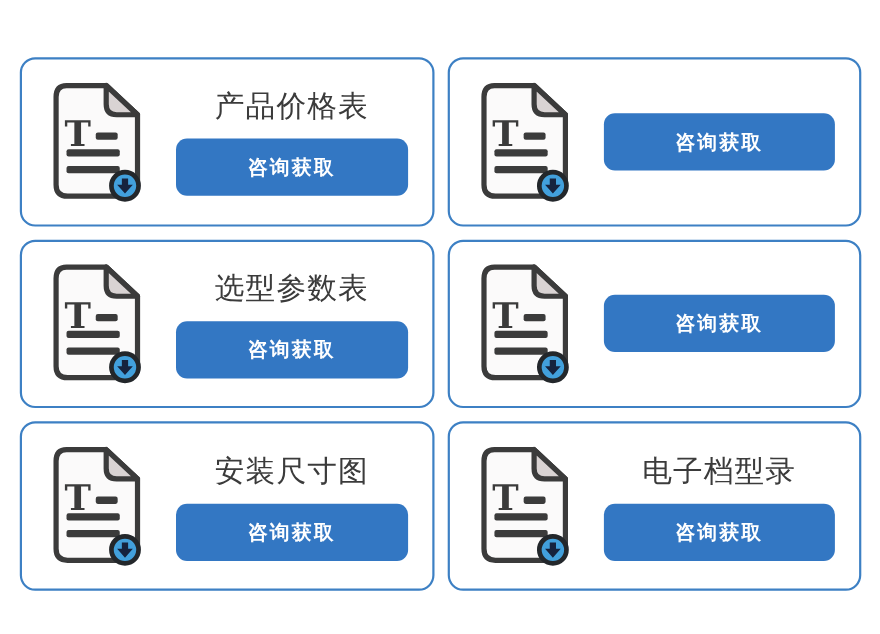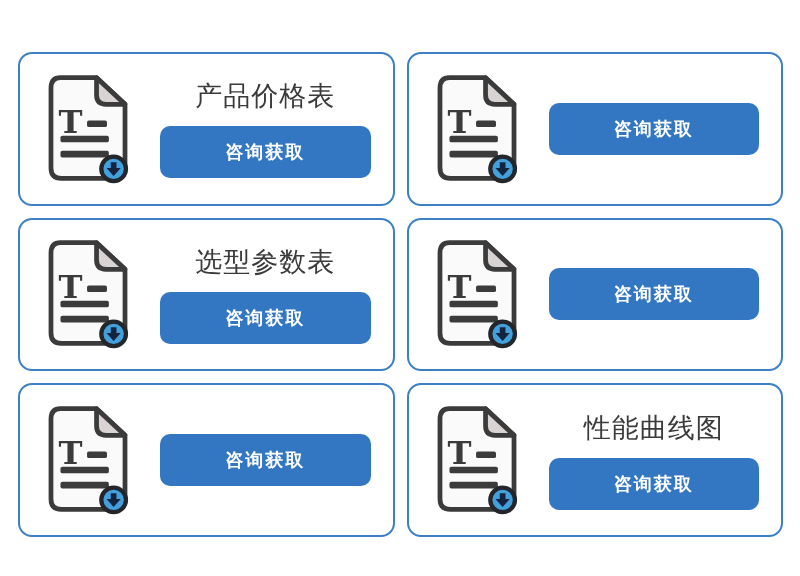--- a/index.html
+++ b/index.html
@@ -128,36 +128,37 @@
         <path d="M57 5 V23 Q57 33 67 33 H87 Z" fill="#d9d3d3" stroke="#3b3b3b" stroke-width="5" stroke-linejoin="round"></path>
         <text x="17" y="63" font-family="'DejaVu Serif',serif" font-weight="bold" font-size="34" fill="#3b3b3b">T</text>
         <rect x="47" y="50" width="21" height="7" rx="2" fill="#3b3b3b"></rect>
         <rect x="19" y="66" width="51" height="7" rx="2" fill="#3b3b3b"></rect>
         <rect x="19" y="82" width="51" height="7" rx="2" fill="#3b3b3b"></rect>
         <circle cx="75" cy="101" r="13" fill="#42a0dc" stroke="#23272b" stroke-width="4.5"></circle>
         <path d="M72 94 h6 v6 h4.5 L75 108.5 L67.5 100 H72 Z" fill="#16233e"></path>
       </svg>
     </span>
     <div class="right">
+      <div class="title">安装尺寸图</div>
       <button class="btn">咨询获取</button>
     </div>
   </div>
 
   <div class="card">
     <span class="icon">
       <svg viewBox="0 0 96 118" aria-hidden="true">
         <path d="M19 5 H57 L87 33 V100 Q87 111 76 111 H20 Q9 111 9 100 V16 Q9 5 19 5 Z" fill="#fbfafa" stroke="#3b3b3b" stroke-width="5" stroke-linejoin="round"></path>
         <path d="M57 5 V23 Q57 33 67 33 H87 Z" fill="#d9d3d3" stroke="#3b3b3b" stroke-width="5" stroke-linejoin="round"></path>
         <text x="17" y="63" font-family="'DejaVu Serif',serif" font-weight="bold" font-size="34" fill="#3b3b3b">T</text>
         <rect x="47" y="50" width="21" height="7" rx="2" fill="#3b3b3b"></rect>
         <rect x="19" y="66" width="51" height="7" rx="2" fill="#3b3b3b"></rect>
         <rect x="19" y="82" width="51" height="7" rx="2" fill="#3b3b3b"></rect>
         <circle cx="75" cy="101" r="13" fill="#42a0dc" stroke="#23272b" stroke-width="4.5"></circle>
         <path d="M72 94 h6 v6 h4.5 L75 108.5 L67.5 100 H72 Z" fill="#16233e"></path>
       </svg>
     </span>
     <div class="right">
-      <div class="title">性能曲线图</div>
+      <div class="title">电子档型录</div>
       <button class="btn">咨询获取</button>
     </div>
   </div>
 </div>
 </div>
 
 </body></html>

